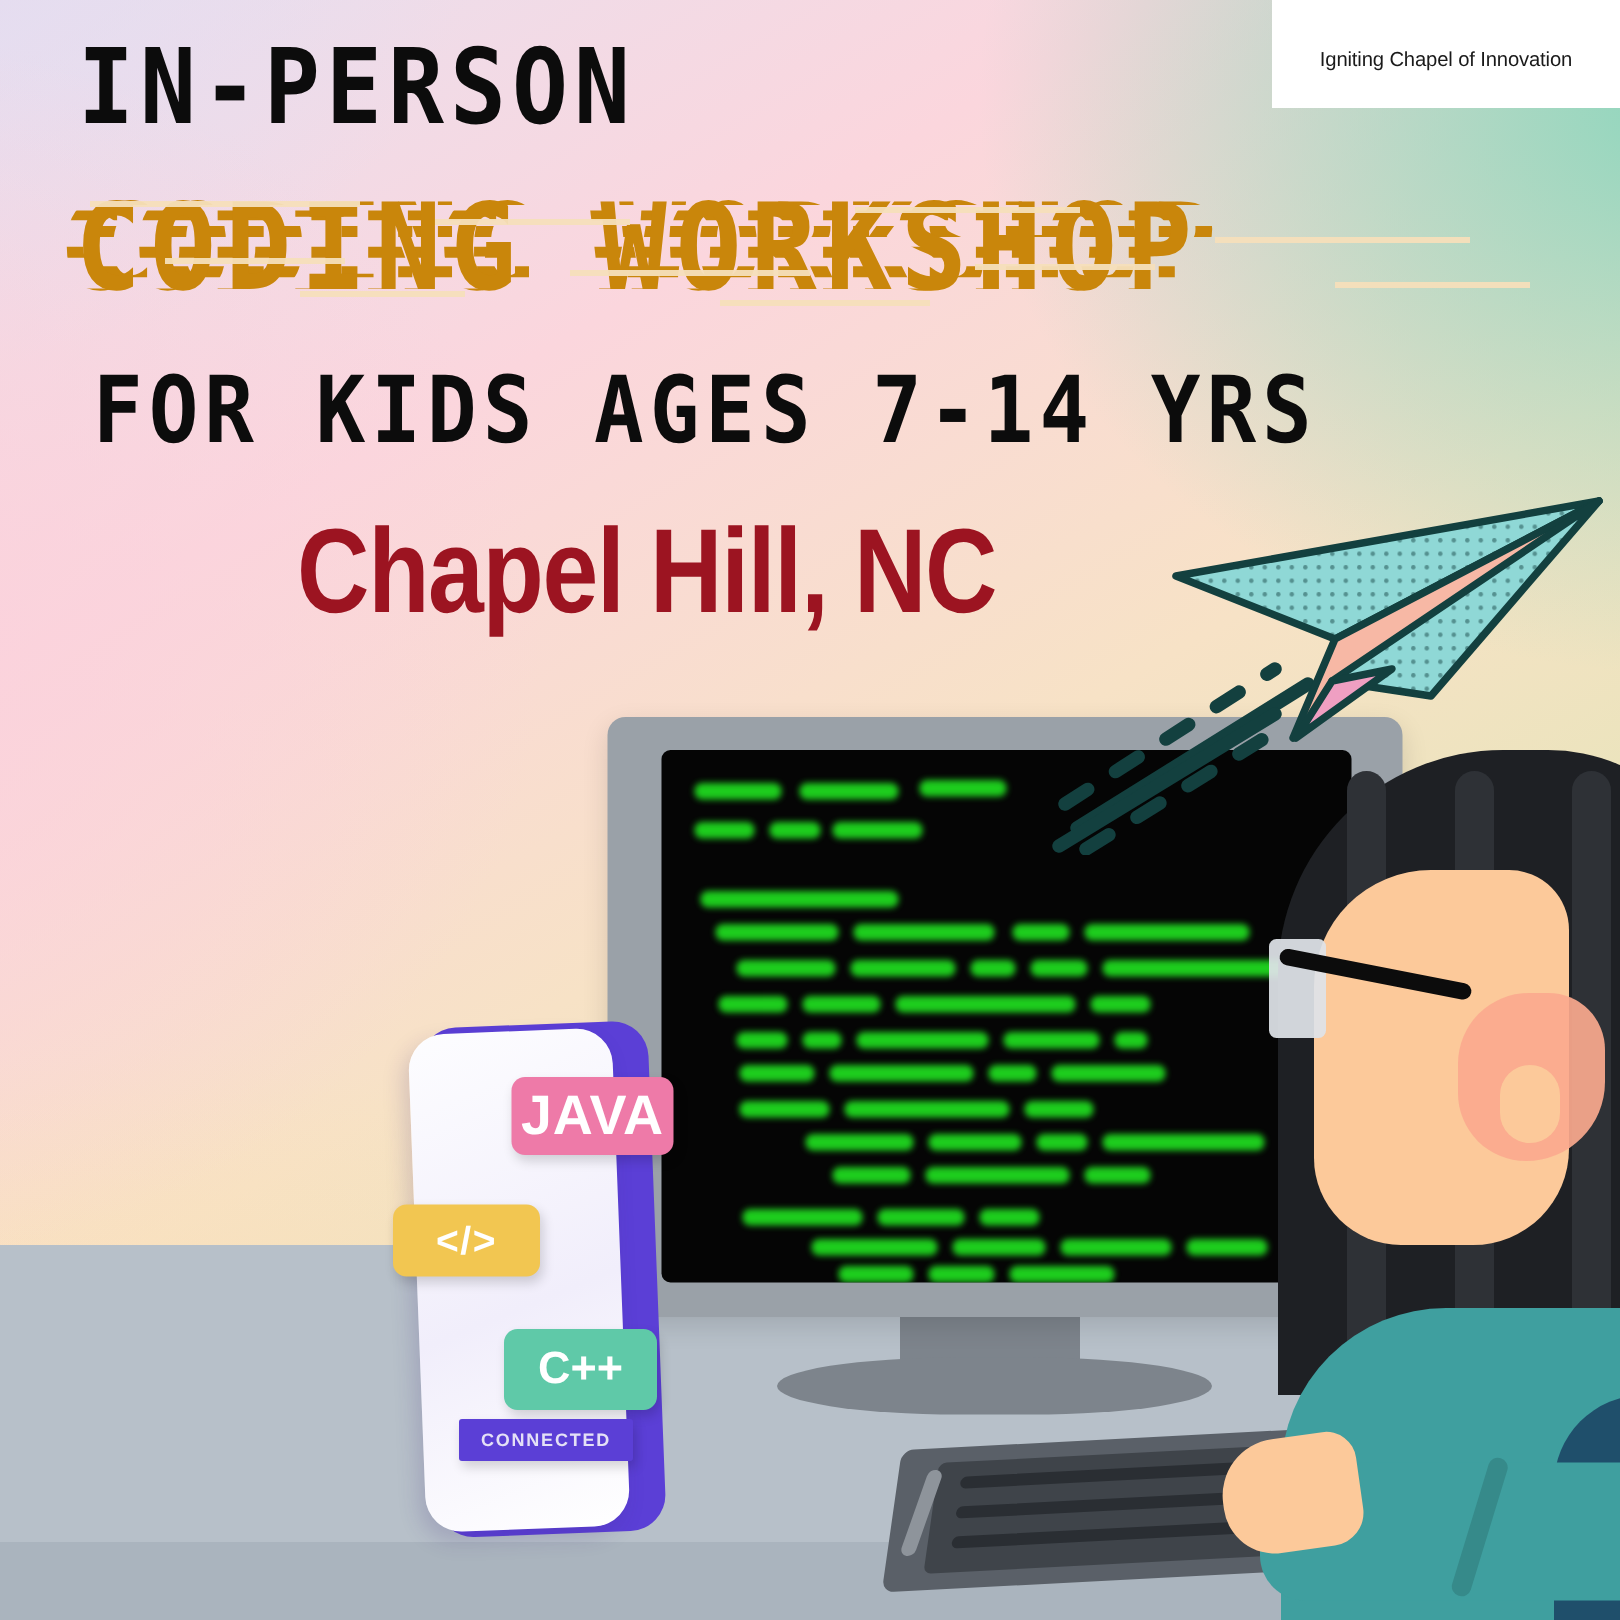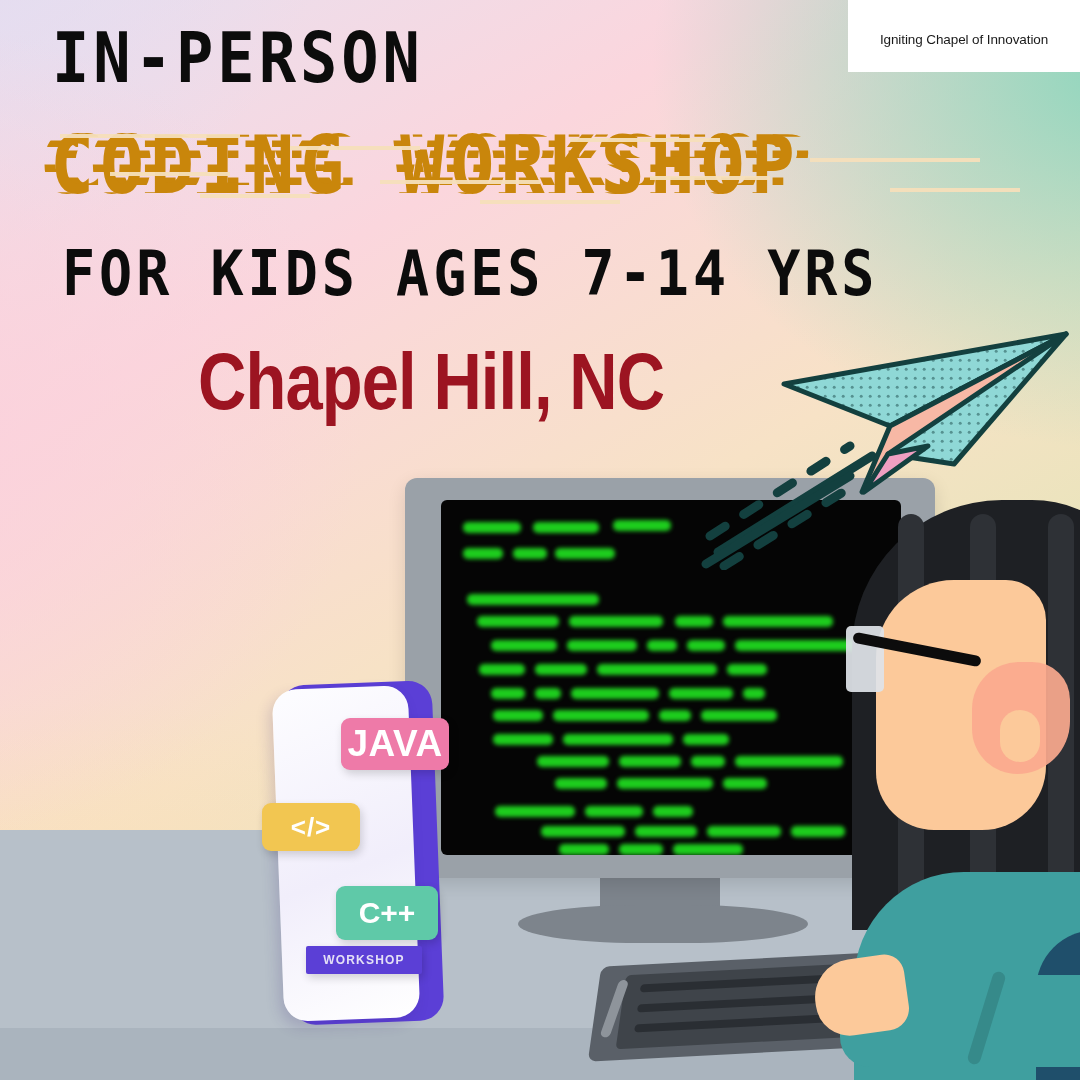--- a/index.html
+++ b/index.html
@@ -492,21 +492,21 @@
   </svg>
 
   <div class="phone">
     <div class="phone-back"></div>
     <div class="phone-front"></div>
   </div>
 
   <div class="badge badge-java">JAVA</div>
   <div class="badge badge-code">&lt;/&gt;</div>
   <div class="badge badge-cpp">C++</div>
-  <div class="badge badge-connected">WORKSHOP</div>
+  <div class="badge badge-connected">CONNECTED</div>
 
   <div class="hl-inperson">IN-PERSON</div>
 
   <div class="hl-coding-wrap">
     <div class="hl-coding glitch-a">CODING WORKSHOP</div>
     <div class="hl-coding glitch-b">CODING WORKSHOP</div>
     <div class="hl-coding">CODING WORKSHOP</div>
     <div class="slice" style="left:10px;  top:14px; width:180px;"></div>
     <div class="slice" style="left:240px; top:26px; width:130px;"></div>
     <div class="slice" style="left:520px; top:18px; width:150px;"></div>

